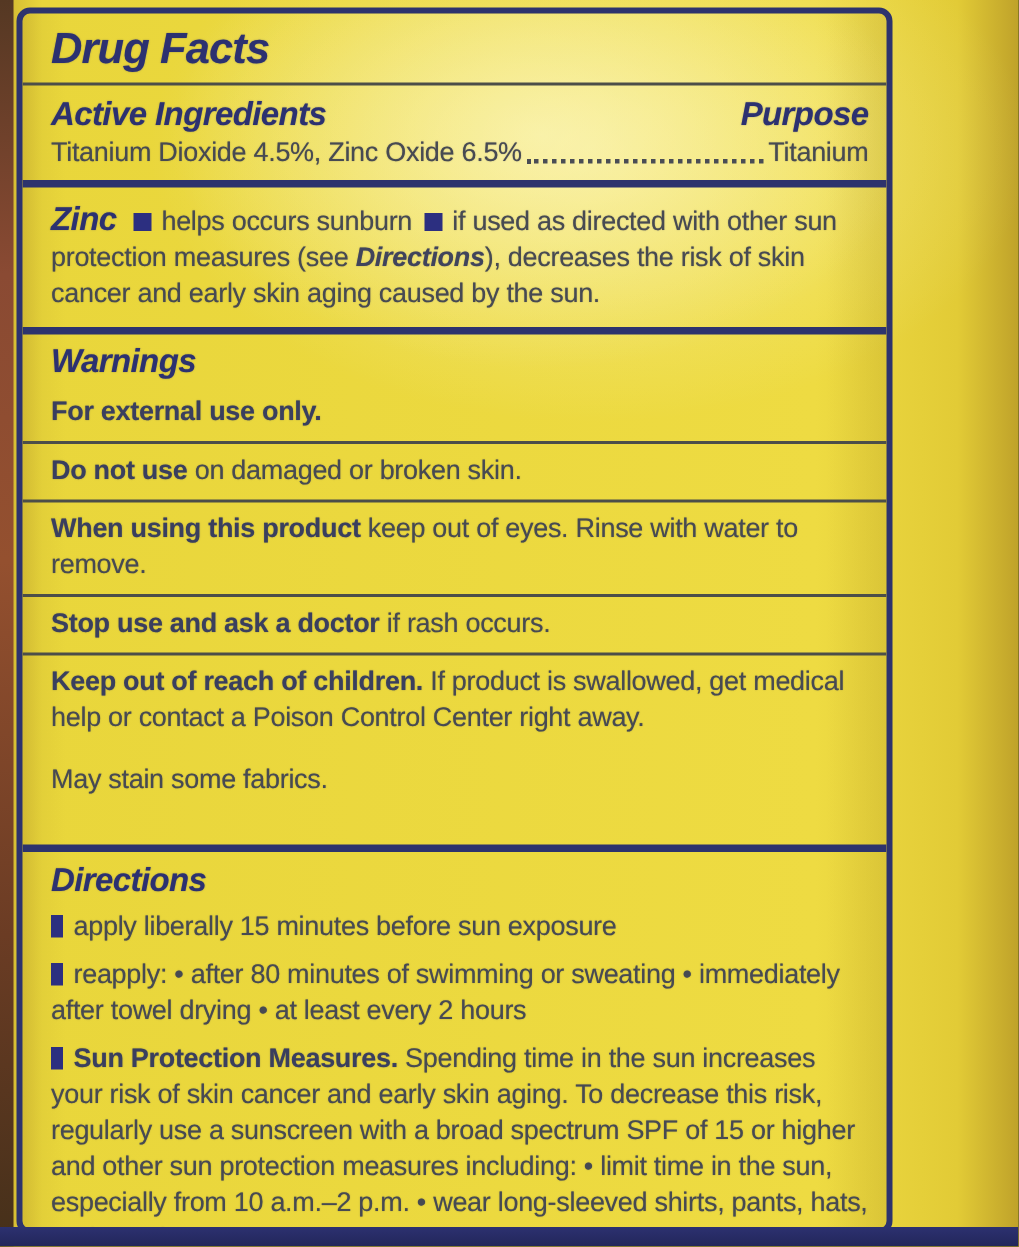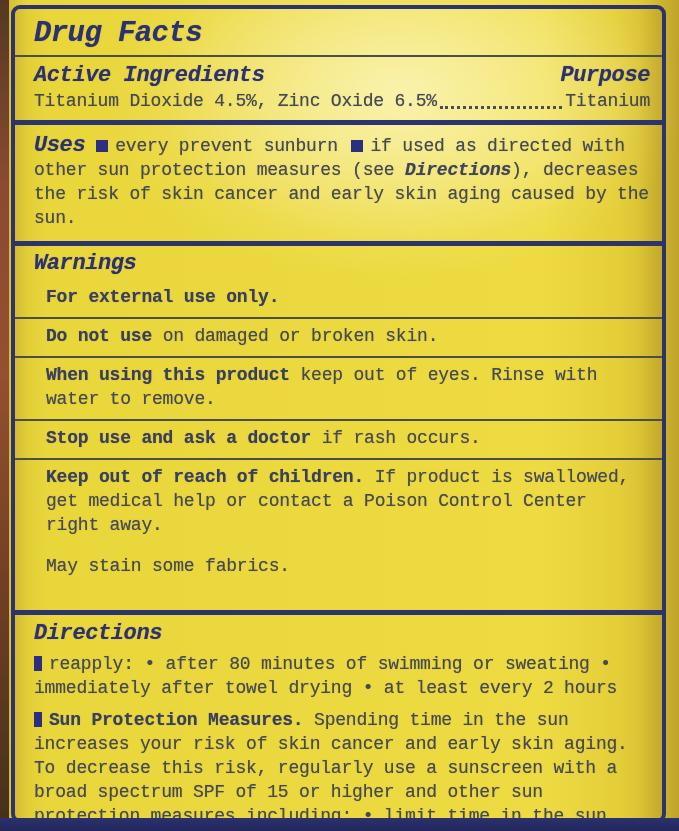--- a/index.html
+++ b/index.html
@@ -11,29 +11,28 @@
     background:
       radial-gradient(ellipse 420px 260px at 58% 12%, rgba(255,250,210,0.45), rgba(255,250,210,0) 70%),
       linear-gradient(to right,#b08c26 0px,#d8c034 10px,#e9d63b 28px,#eedb42 80%,#e2cb36 94%,#bfa22a 100%),
       #e8d43a;
   }
   .edge-left{
     position:absolute;left:0;top:0;width:9px;height:831px;z-index:5;
     background:linear-gradient(to bottom,#553823 0%,#8a4a33 22%,#94502f 45%,#6b3c24 75%,#45301a 100%);
   }
   .label{
-    position:absolute;left:11px;top:5px;width:655px;height:818px;
+    position:absolute;left:11px;top:5px;width:584px;height:818px;
     box-sizing:border-box;
     border:4px solid #2d336d;
     border-radius:9px;
     overflow:hidden;
     background:
       radial-gradient(ellipse 380px 240px at 60% 10%, rgba(255,252,215,0.5), rgba(255,252,215,0) 65%),
       linear-gradient(to right, rgba(120,95,20,0.10) 0%, rgba(120,95,20,0) 5%, rgba(120,95,20,0) 93%, rgba(120,95,20,0.12) 100%);
-    font-family: Liberation Mono, monospace;
   }
   .bottom-bar{
     position:absolute;left:0;right:0;bottom:0;height:13px;z-index:6;
     background:linear-gradient(to bottom,#2c3170,#22265a);
   }
   .sec{padding:6px 12px 6px 19px;}
   .h1{
     font-style:italic;font-weight:bold;
     font-size:29px;line-height:1.1;
     color:#2c3170;letter-spacing:-0.6px;
@@ -67,21 +66,21 @@
   .sq{
     display:inline-block;width:12px;height:12px;
     background:#2c2f80;margin:0 7px 0 3px;
     vertical-align:-1px;
   }
   .d-row .sq{width:8px;height:15px;margin:0 7px 0 0;vertical-align:-2px;}
   .emph{font-style:italic;font-weight:bold;color:#40445c;}
   .uses{padding:8px 12px 10px 19px;}
   .warnings{padding:5px 12px 24px 19px;}
   .warnings .h2{margin-bottom:4px;}
-  .w-row{padding:6px 0 7px 0;margin-left:12px;}
+  .w-row{padding:6px 0 7px 0;}
   .w-row.last{padding-top:10px;}
   .directions{padding:6px 12px 6px 19px;}
   .directions .h2{margin-bottom:3px;}
   .d-row{padding:4px 0;}
 </style>
 </head>
 <body>
 
 <div class="photo">
   <div class="edge-left"></div>
@@ -102,21 +101,21 @@
       <div class="ai-row2">
         <span class="body">Titanium Dioxide 4.5%, Zinc Oxide 6.5%</span>
         <span class="dots"></span>
         <span class="body">Titanium</span>
       </div>
     </div>
 
     <div class="rule-thick"></div>
 
     <div class="sec uses">
-      <p class="para"><span class="h2 inline">Uses</span><span class="sq"></span><span>every prevent sunburn</span> <span class="sq"></span><span>if used as directed with other sun protection measures (see </span><span class="emph">Directions</span><span>), decreases the risk of skin cancer and early skin aging caused by the sun.</span></p>
+      <p class="para"><span class="h2 inline">Zinc</span><span class="sq"></span><span>helps occurs sunburn</span> <span class="sq"></span><span>if used as directed with other sun protection measures (see </span><span class="emph">Directions</span><span>), decreases the risk of skin cancer and early skin aging caused by the sun.</span></p>
     </div>
 
     <div class="rule-thick"></div>
 
     <div class="sec warnings">
       <div class="h2">Warnings</div>
 
       <p class="w-row"><b>For external use only.</b><span></span></p>
       <div class="rule-thin"></div>
 
@@ -132,20 +131,21 @@
       <p class="w-row"><b>Keep out of reach of children.</b><span> If product is swallowed, get medical help or contact a Poison Control Center right away.</span></p>
 
       <p class="w-row last"><b></b><span>May stain some fabrics.</span></p>
     </div>
 
     <div class="rule-thick"></div>
 
     <div class="sec directions">
       <div class="h2">Directions</div>
 
+      <p class="d-row"><span class="sq"></span><b></b><span>apply liberally 15 minutes before sun exposure</span></p>
 
       <p class="d-row"><span class="sq"></span><b></b><span>reapply: • after 80 minutes of swimming or sweating • immediately after towel drying • at least every 2 hours</span></p>
 
       <p class="d-row"><span class="sq"></span><b>Sun Protection Measures.</b><span> Spending time in the sun increases your risk of skin cancer and early skin aging. To decrease this risk, regularly use a sunscreen with a broad spectrum SPF of 15 or higher and other sun protection measures including: • limit time in the sun, especially from 10 a.m.–2 p.m. • wear long-sleeved shirts, pants, hats, and sunglasses</span></p>
 
       <p class="d-row"><span class="sq"></span><b></b><span>children under 6 months: Ask a doctor</span></p>
     </div>
 
   </div>
 

